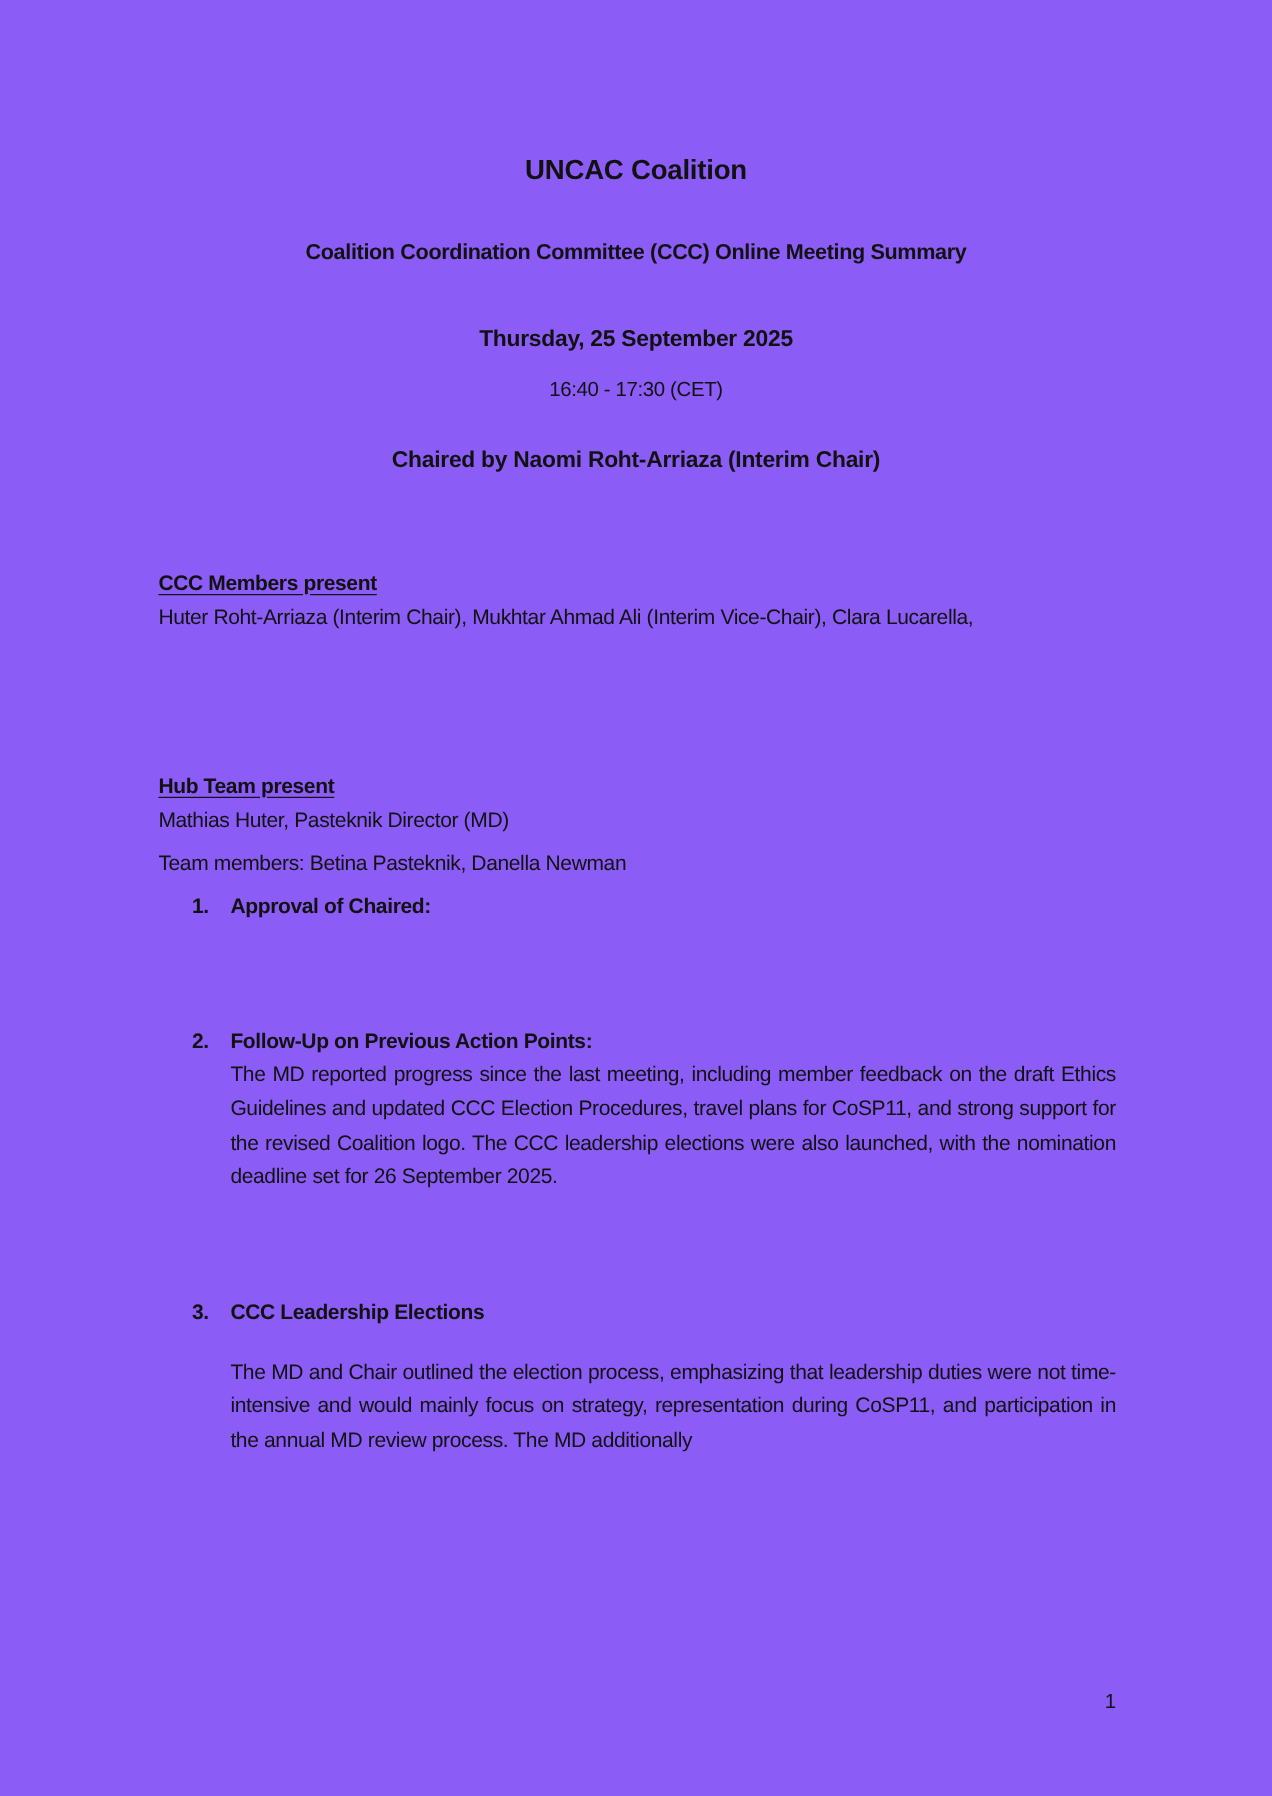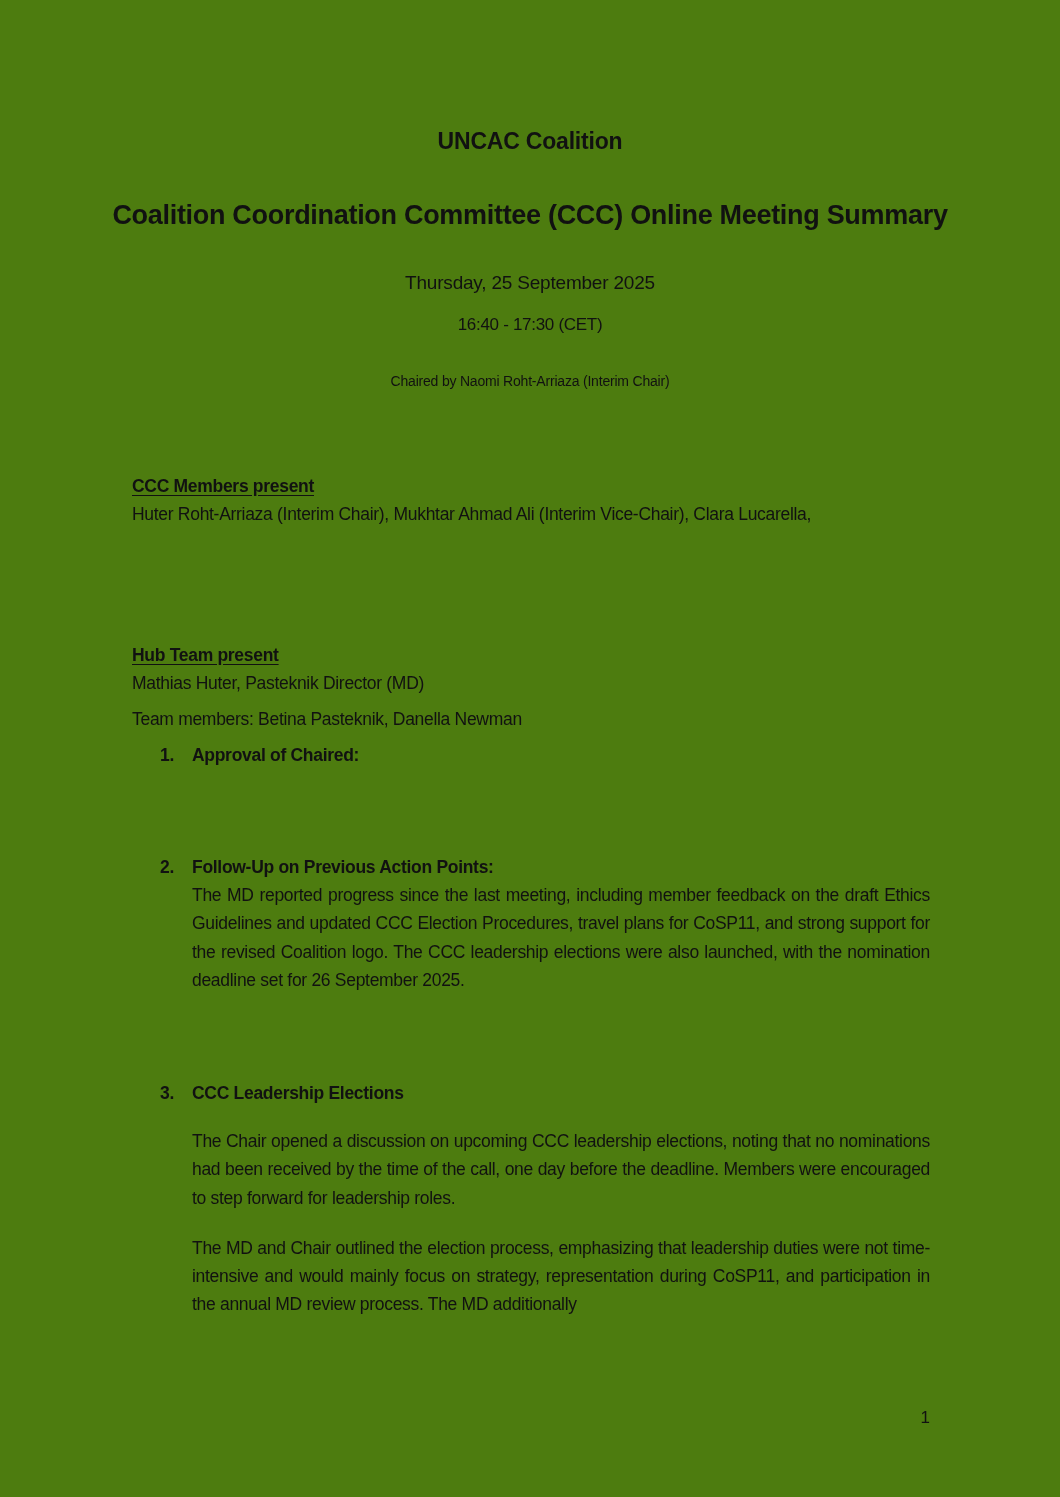--- a/index.html
+++ b/index.html
@@ -13,55 +13,55 @@
       position: relative;
       overflow: hidden;
       font-family: "Liberation Sans", sans-serif;
       color: #111111;
     }
     .page {
       position: absolute;
       left: 0; top: 0;
       width: 1060px;
       height: 1497px;
-      background: #4d7c0f;
+      background: #8b5cf6;
     }
     .center {
       position: absolute;
       left: 0;
       width: 1060px;
       text-align: center;
     }
     .org-title {
       top: 128px;
       font-size: 23px;
       font-weight: bold;
       letter-spacing: -0.2px;
     }
     .doc-title {
       top: 200px;
-      font-size: 27px;
+      font-size: 18px;
       font-weight: bold;
       letter-spacing: -0.3px;
     }
     .meeting-date {
       top: 272px;
       font-size: 19px;
-      font-weight: normal;
+      font-weight: bold;
       letter-spacing: -0.2px;
     }
     .meeting-time {
       top: 315px;
       font-size: 17px;
       letter-spacing: -0.3px;
     }
     .chaired-by {
       top: 373px;
-      font-size: 14px;
-      font-weight: normal;
+      font-size: 19px;
+      font-weight: bold;
       letter-spacing: -0.2px;
     }
     .block {
       position: absolute;
       left: 132px;
       width: 802px;
       font-size: 17.5px;
       letter-spacing: -0.3px;
     }
     .section-heading {
@@ -160,20 +160,19 @@
       <p>The MD reported progress since the last meeting, including member feedback on the draft Ethics Guidelines and updated CCC Election Procedures, travel plans for CoSP11, and strong support for the revised Coalition logo. The CCC leadership elections were also launched, with the nomination deadline set for 26 September 2025.</p>
     </div>
   </div>
 
   <div class="item item-3">
     <div class="item-head">
       <span class="item-num">3.</span>
       <span>CCC Leadership Elections</span>
     </div>
     <div class="item-body">
-      <p class="first">The Chair opened a discussion on upcoming CCC leadership elections, noting that no nominations had been received by the time of the call, one day before the deadline. Members were encouraged to step forward for leadership roles.</p>
       <p class="second">The MD and Chair outlined the election process, emphasizing that leadership duties were not time-intensive and would mainly focus on strategy, representation during CoSP11, and participation in the annual MD review process. The MD additionally</p>
     </div>
   </div>
 
   <div class="page-number">1</div>
 
 </div>
 
 </body></html>

